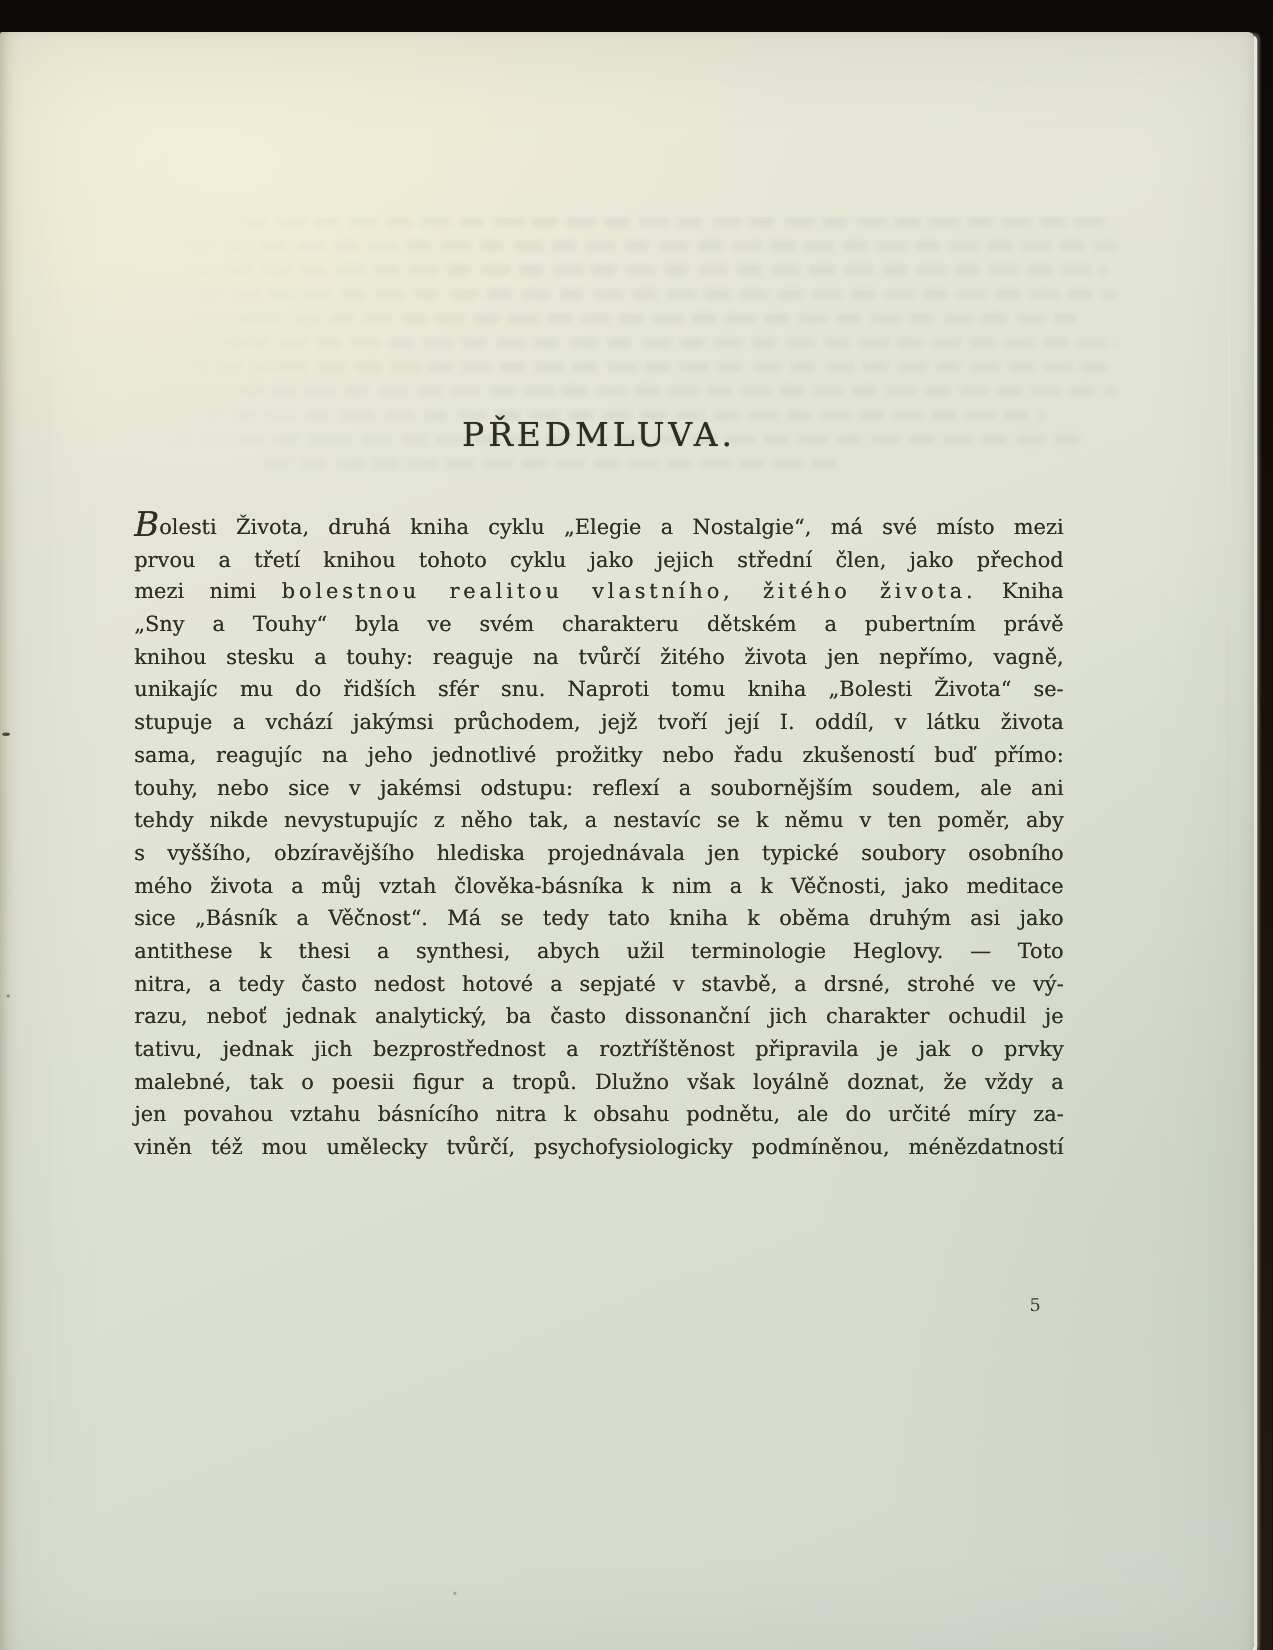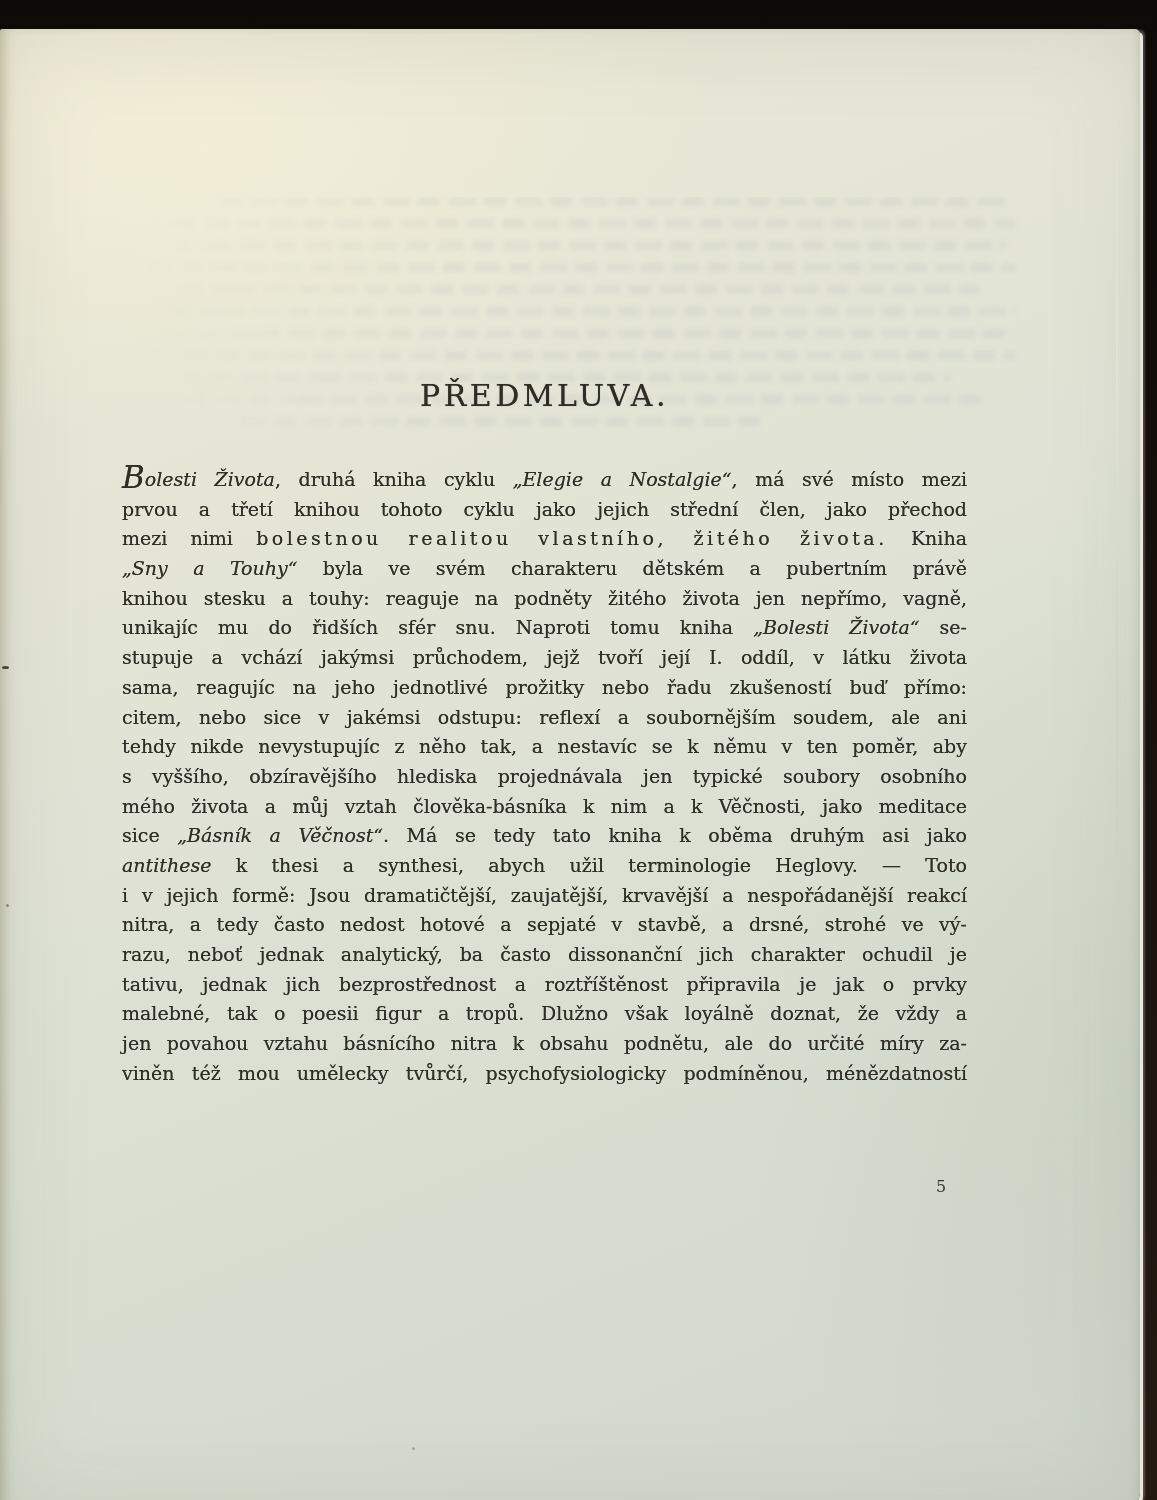--- a/index.html
+++ b/index.html
@@ -54,21 +54,21 @@
   .paragraph{
     position:absolute;left:122px;top:436px;width:845px;
     font-size:19px;line-height:29.7px;color:#2e2d26;
     text-shadow:0 0 .6px rgba(46,45,38,.75);
   }
   .tline{
     text-align:justify;text-align-last:justify;
     white-space:normal;height:29.7px;overflow:visible;
   }
   .tline span{white-space:pre-wrap;}
-  .i{font-style:italic;}
+  .i{}
   .sp{letter-spacing:3.5px;}
   .init{font-style:italic;font-size:31px;line-height:0;position:relative;top:2px;}
   
   .pageno{
     position:absolute;left:936px;top:1148px;
     font-size:16px;color:#3b3a32;
   }
   
   .crease{
     position:absolute;right:22px;top:60px;width:2px;height:900px;
@@ -100,31 +100,30 @@
         <div class="ghost-line" style="width: 58%; margin-left: 12%; background-position-x: 170px;"></div>
       </div>
 
     <div class="title">PŘEDMLUVA.</div>
 
     <div class="paragraph">
         <div class="tline"><span class="init">B</span><span class="i">olesti Života</span><span>, druhá kniha cyklu </span><span class="i">„Elegie a Nostalgie“</span><span>, má své místo mezi</span></div>
         <div class="tline"><span>prvou a třetí knihou tohoto cyklu jako jejich střední člen, jako přechod</span></div>
         <div class="tline"><span>mezi nimi </span><span class="sp">bolestnou realitou vlastního, žitého života.</span><span> Kniha</span></div>
         <div class="tline"><span class="i">„Sny a Touhy“</span><span> byla ve svém charakteru dětském a pubertním právě</span></div>
-        <div class="tline"><span>knihou stesku a touhy: reaguje na podněty žitého života jen nepřímo, vagně,</span></div>
+        <div class="tline"><span>knihou stesku a touhy: reaguje na tvůrčí žitého života jen nepřímo, vagně,</span></div>
         <div class="tline"><span>unikajíc mu do řidších sfér snu. Naproti tomu kniha </span><span class="i">„Bolesti Života“</span><span> se-</span></div>
         <div class="tline"><span>stupuje a vchází jakýmsi průchodem, jejž tvoří její I. oddíl, v látku života</span></div>
         <div class="tline"><span>sama, reagujíc na jeho jednotlivé prožitky nebo řadu zkušeností buď přímo:</span></div>
-        <div class="tline"><span>citem, nebo sice v jakémsi odstupu: reflexí a soubornějším soudem, ale ani</span></div>
+        <div class="tline"><span>touhy, nebo sice v jakémsi odstupu: reflexí a soubornějším soudem, ale ani</span></div>
         <div class="tline"><span>tehdy nikde nevystupujíc z něho tak, a nestavíc se k němu v ten poměr, aby</span></div>
         <div class="tline"><span>s vyššího, obzíravějšího hlediska projednávala jen typické soubory osobního</span></div>
         <div class="tline"><span>mého života a můj vztah člověka-básníka k nim a k Věčnosti, jako meditace</span></div>
         <div class="tline"><span>sice </span><span class="i">„Básník a Věčnost“</span><span>. Má se tedy tato kniha k oběma druhým asi jako</span></div>
         <div class="tline"><span class="i">antithese</span><span> k thesi a synthesi, abych užil terminologie Heglovy. — Toto</span></div>
-        <div class="tline"><span>i v jejich formě: Jsou dramatičtější, zaujatější, krvavější a nespořádanější reakcí</span></div>
         <div class="tline"><span>nitra, a tedy často nedost hotové a sepjaté v stavbě, a drsné, strohé ve vý-</span></div>
         <div class="tline"><span>razu, neboť jednak analytický, ba často dissonanční jich charakter ochudil je</span></div>
         <div class="tline"><span>tativu, jednak jich bezprostřednost a roztříštěnost připravila je jak o prvky</span></div>
         <div class="tline"><span>malebné, tak o poesii figur a tropů. Dlužno však loyálně doznat, že vždy a</span></div>
         <div class="tline"><span>jen povahou vztahu básnícího nitra k obsahu podnětu, ale do určité míry za-</span></div>
         <div class="tline"><span>viněn též mou umělecky tvůrčí, psychofysiologicky podmíněnou, ménězdatností</span></div>
       </div>
 
     <div class="pageno">5</div>
 

